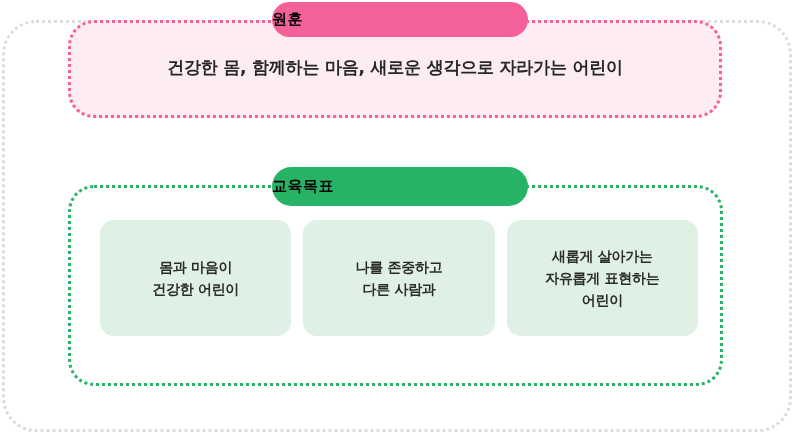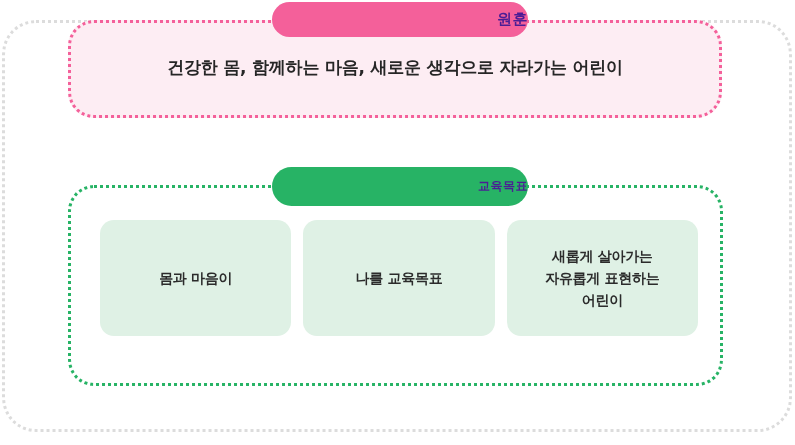--- a/index.html
+++ b/index.html
@@ -59,43 +59,43 @@
     border: 3px dotted #27b365;
     background: #ffffff;
   }
 
   
   .pill {
     position: absolute;
     box-sizing: border-box;
     display: flex;
     align-items: center;
-    justify-content: flex-end;
+    justify-content: flex-start;
     border-radius: 999px;
-    color: #4c1d95;
+    color: #000000;
     font-weight: 700;
     letter-spacing: 0.5px;
   }
 
   .pill-motto {
     left: 272px;
     top: 2px;
     width: 256px;
     height: 35px;
     background: #f4609a;
     font-size: 15px;
   }
 
   .pill-goals {
     left: 272px;
     top: 167px;
     width: 256px;
     height: 39px;
     background: #27b365;
-    font-size: 12px;
+    font-size: 15px;
   }
 
   
   .motto-text {
     position: absolute;
     left: 68px;
     top: 56px;
     width: 654px;
     text-align: center;
     font-size: 17px;
@@ -152,23 +152,25 @@
 
   <div class="pill pill-motto">
     <span>원훈</span>
   </div>
 
   <div class="section section-goals"></div>
 
   <div class="cards-row">
     <div class="goal-card">
         <span class="line">몸과 마음이</span>
+        <span class="line">건강한 어린이</span>
       </div>
     <div class="goal-card">
-        <span class="line">나를 교육목표</span>
+        <span class="line">나를 존중하고</span>
+        <span class="line">다른 사람과</span>
       </div>
     <div class="goal-card">
         <span class="line">새롭게 살아가는</span>
         <span class="line">자유롭게 표현하는</span>
         <span class="line">어린이</span>
       </div>
   </div>
 
   <div class="pill pill-goals">
     <span>교육목표</span>

